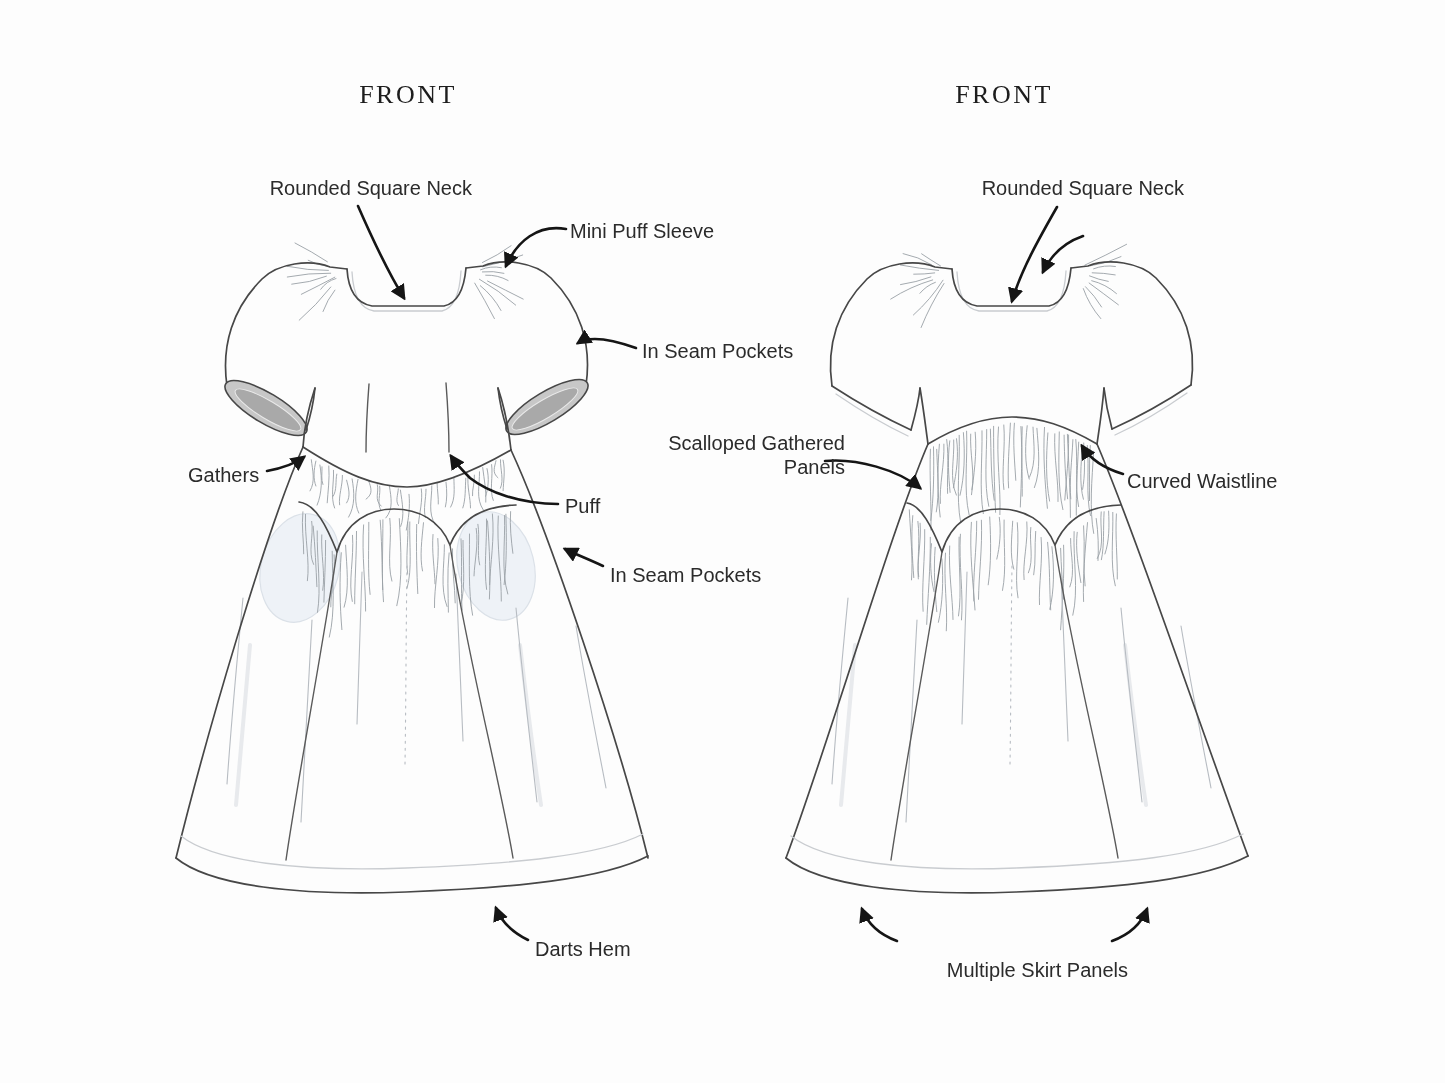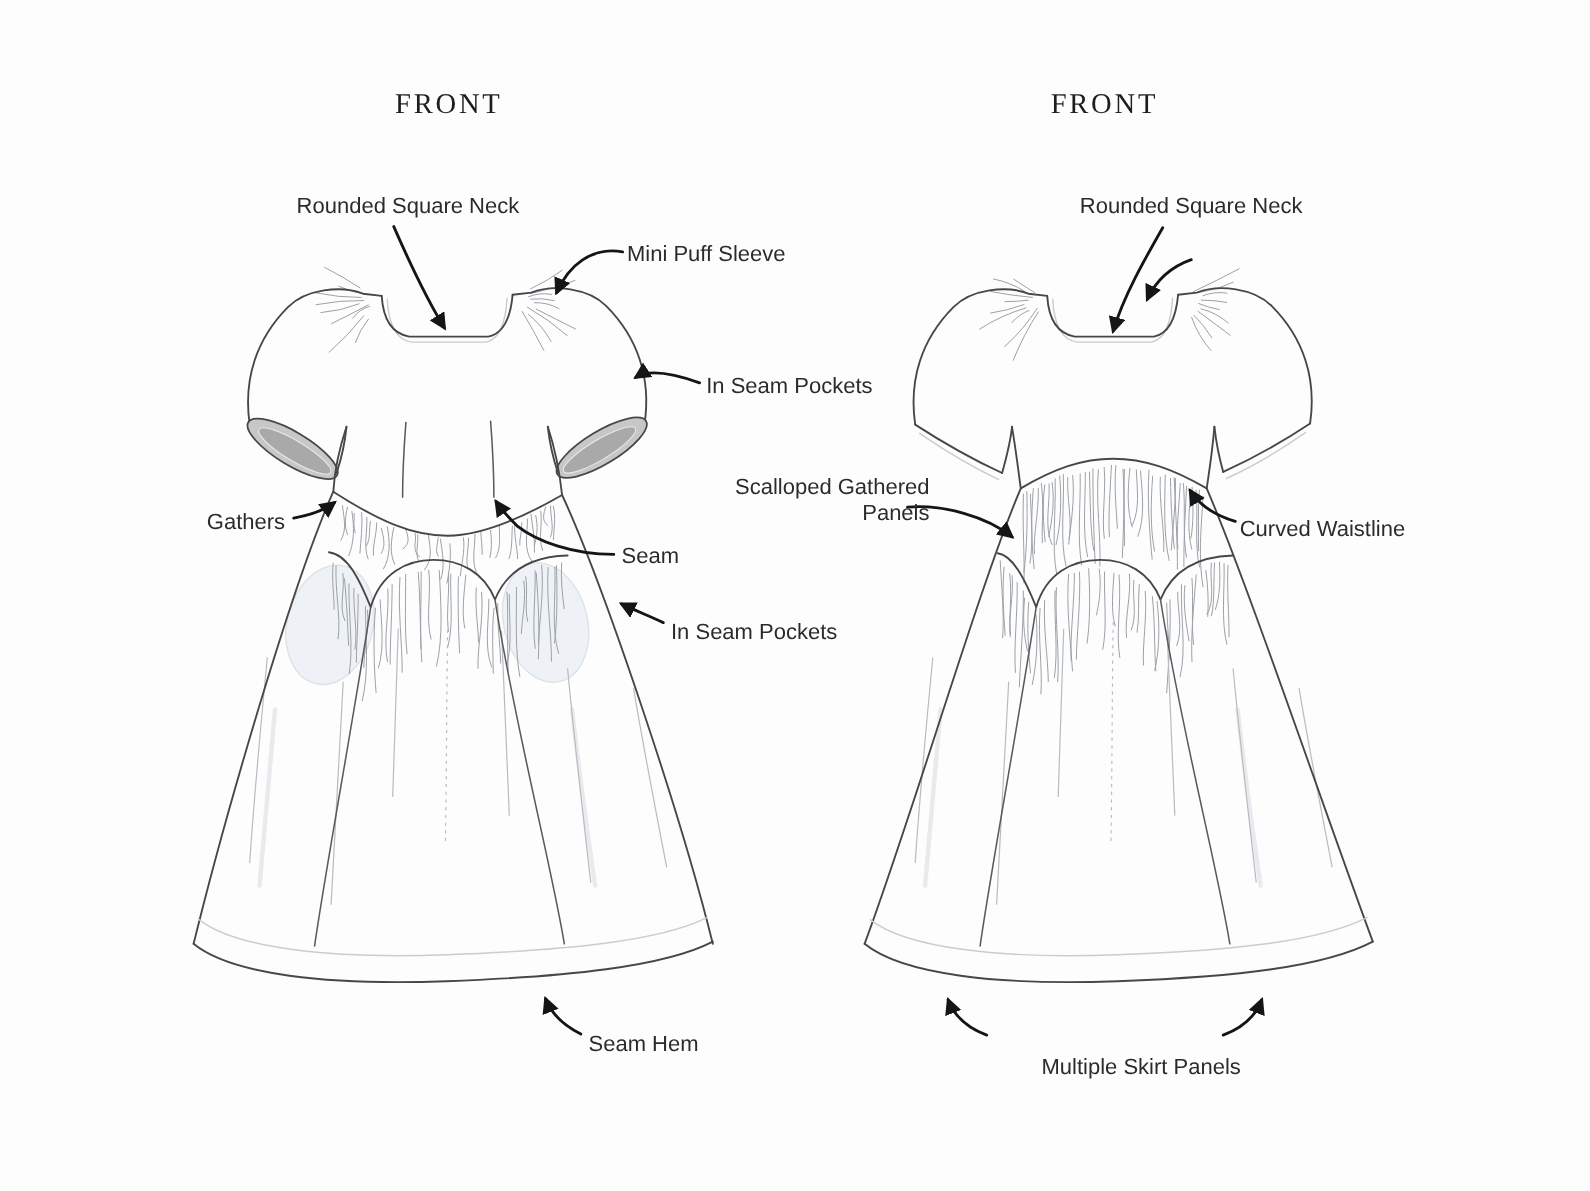--- a/index.html
+++ b/index.html
@@ -332,21 +332,21 @@
     </g>
   </svg>
 
   <div class="ttl" style="left:308px;top:80px;">FRONT</div>
   <div class="ttl" style="left:904px;top:80px;">FRONT</div>
 
   <div class="lbl ctr" style="left:232px;top:176px;width:240px;">Rounded Square Neck</div>
   <div class="lbl" style="left:570px;top:219px;">Mini Puff Sleeve</div>
   <div class="lbl" style="left:642px;top:339px;">In Seam Pockets</div>
   <div class="lbl" style="left:188px;top:463px;">Gathers</div>
-  <div class="lbl" style="left:565px;top:494px;">Seam</div>
+  <div class="lbl" style="left:565px;top:494px;">Puff</div>
   <div class="lbl" style="left:610px;top:563px;">In Seam Pockets</div>
-  <div class="lbl" style="left:535px;top:937px;">Seam Hem</div>
+  <div class="lbl" style="left:535px;top:937px;">Darts Hem</div>
 
   <div class="lbl ctr" style="left:944px;top:176px;width:240px;">Rounded Square Neck</div>
   <div class="lbl wrap ctr" style="left:645px;top:431px;width:200px;">Scalloped Gathered Panels</div>
   <div class="lbl" style="left:1127px;top:469px;">Curved Waistline</div>
   <div class="lbl ctr" style="left:888px;top:958px;width:240px;">Multiple Skirt Panels</div>
 </div>
 
 </body></html>

